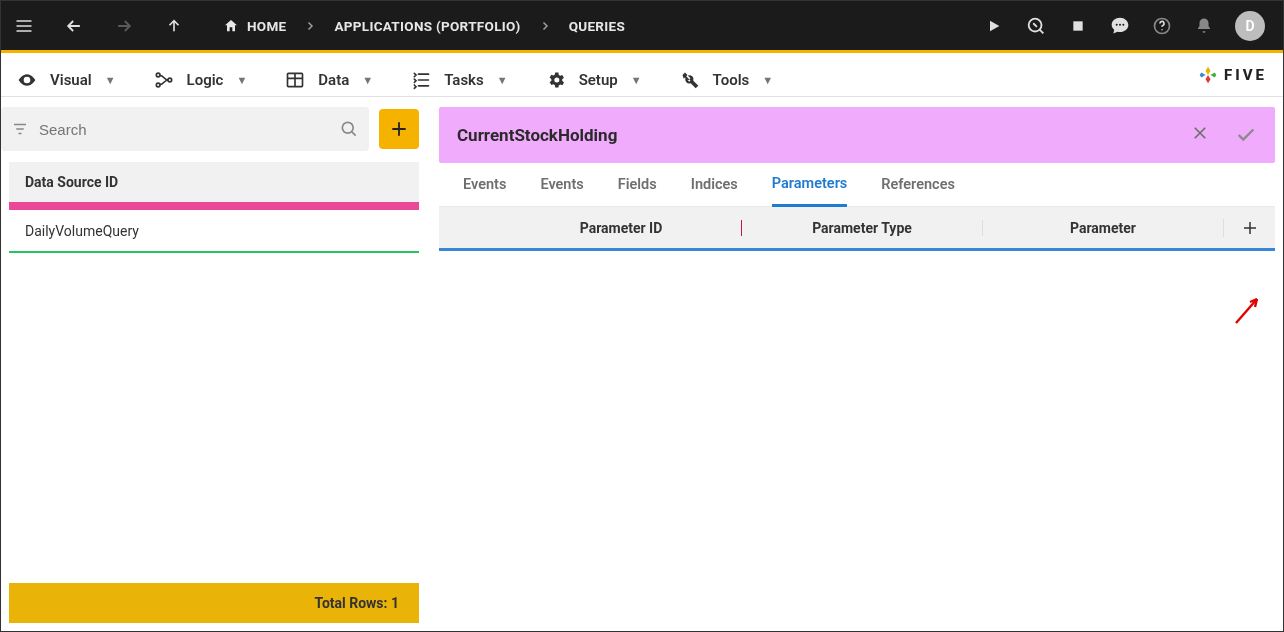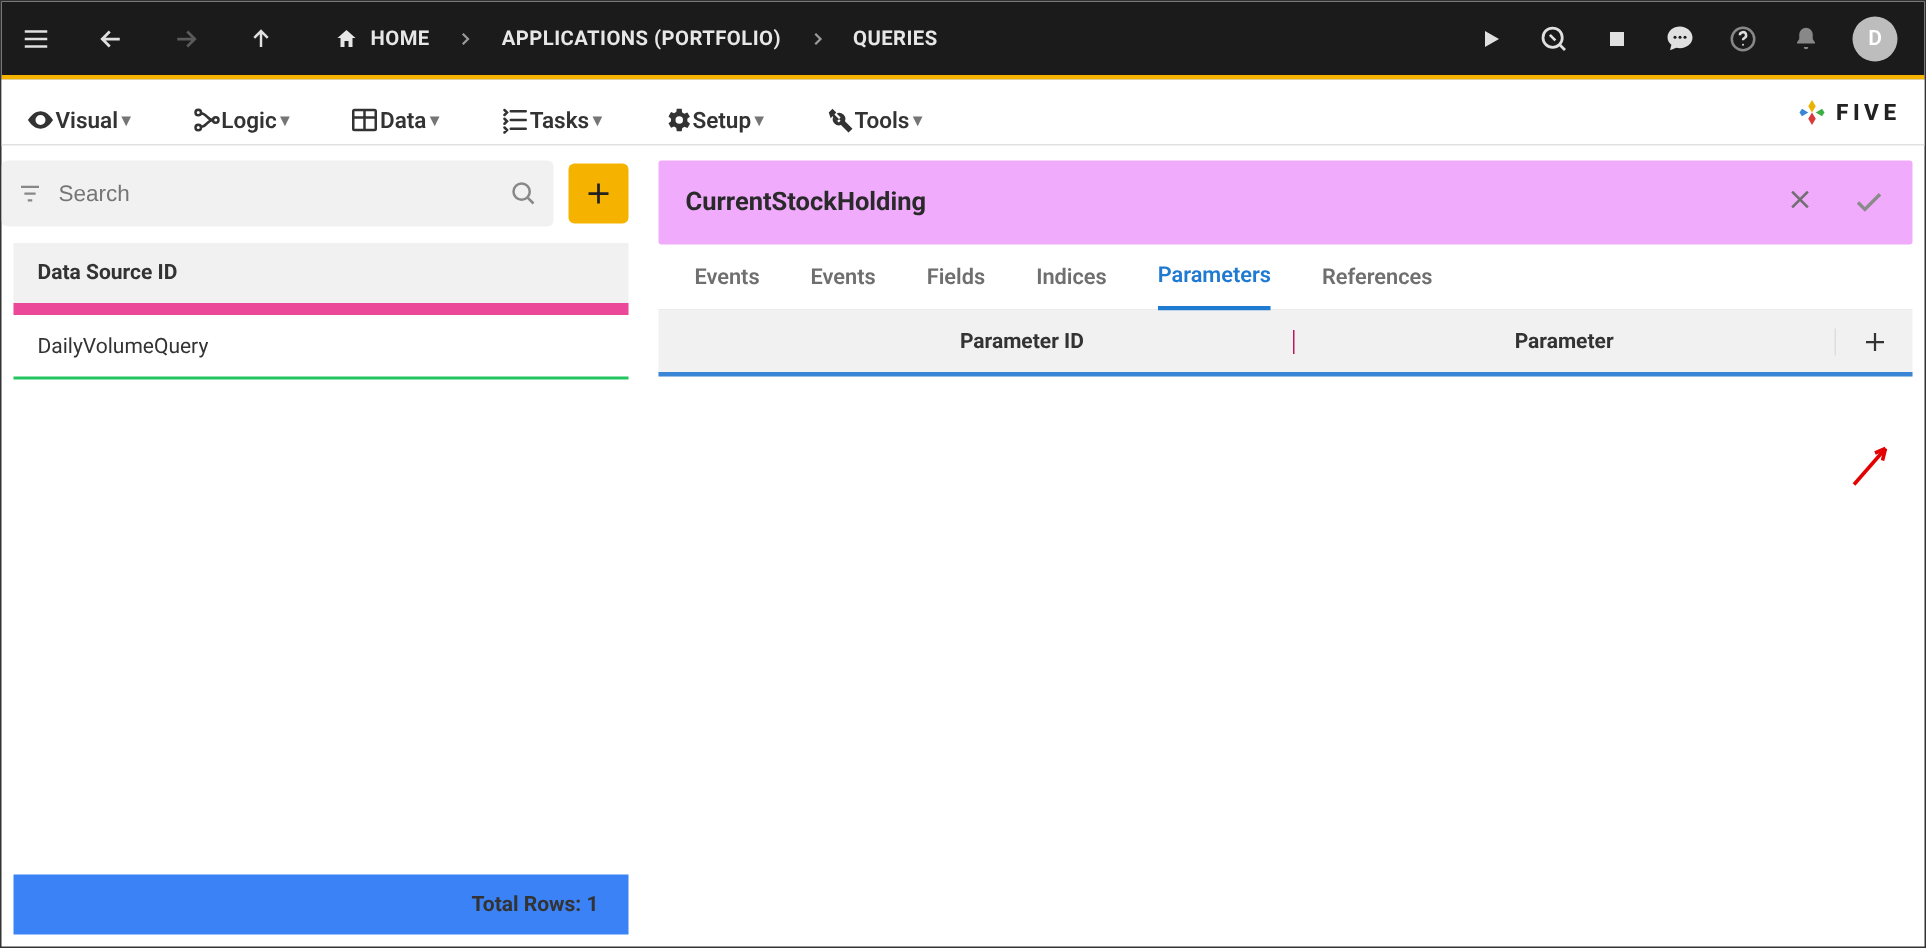--- a/index.html
+++ b/index.html
@@ -83,21 +83,21 @@
     background: #fff;
     display: flex;
     align-items: center;
     padding: 0 16px;
     gap: 38px;
     border-bottom: 1px solid #e1e1e1;
   }
   .menu-item {
     display: flex;
     align-items: center;
-    gap: 0;
+    gap: 13px;
     font-size: 15px;
     font-weight: 600;
     color: #333;
     cursor: pointer;
     margin-top: 11px;
   }
   .menu-dd {
     font-size: 11px;
     color: #757575;
   }
@@ -190,21 +190,21 @@
     padding: 12px 16px;
     font-size: 14px;
     color: #333;
     border-bottom: 2px solid #22c55e;
     margin: 0 8px;
     cursor: pointer;
   }
 
   .left-footer {
     margin-top: auto;
-    background: #3b82f6;
+    background: #eab308;
     padding: 12px 20px;
     margin: 0 8px 8px 8px;
     text-align: right;
     font-size: 14px;
     font-weight: 700;
     color: #333;
   }
 
   
   .detail-head {
@@ -494,20 +494,21 @@
       <div class="tab">Events</div>
       <div class="tab">Fields</div>
       <div class="tab">Indices</div>
       <div class="tab active">Parameters</div>
       <div class="tab">References</div>
     </div>
 
     <div class="param-header">
       <div class="pcol spacer-left"></div>
       <div class="pcol c1">Parameter ID</div>
+      <div class="pcol c2">Parameter Type</div>
       <div class="pcol c3">Parameter</div>
       <div class="pcol add">
         <span>
           <svg width="18" height="18" viewBox="0 0 24 24" fill="none" stroke="#333" stroke-width="2">
               <path d="M12 4v16M4 12h16"></path>
             </svg>
         </span>
       </div>
     </div>
 

